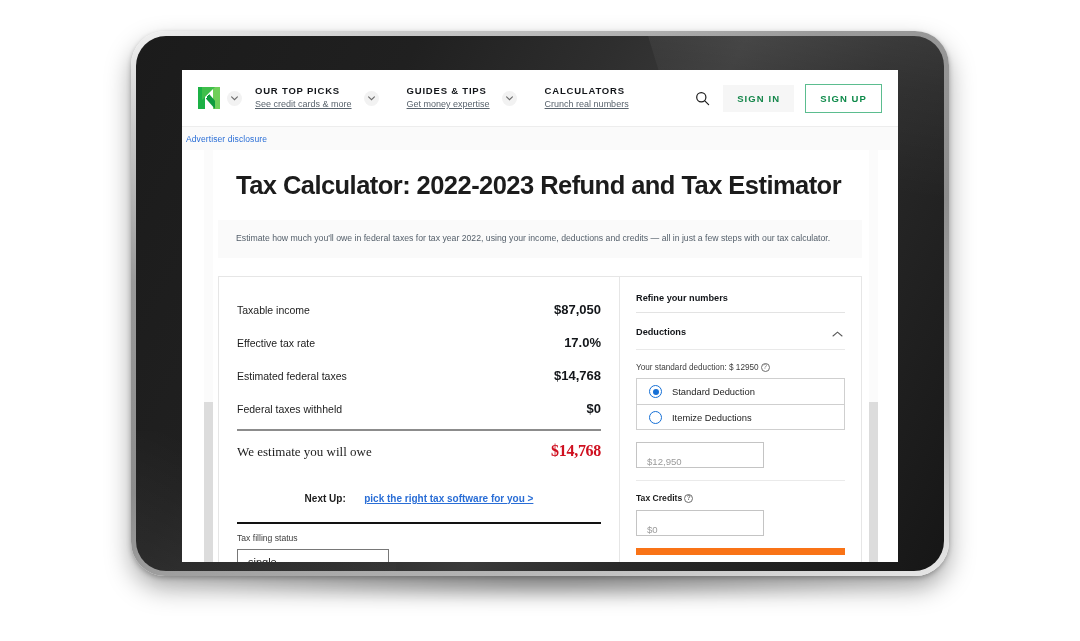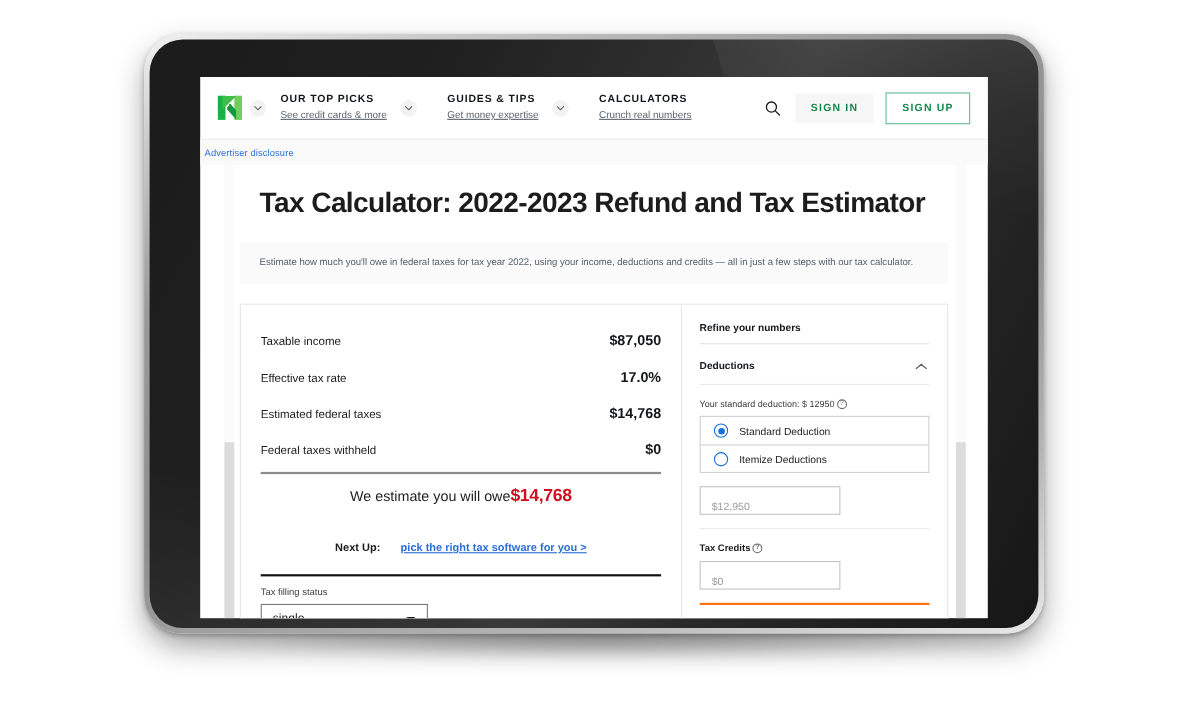--- a/index.html
+++ b/index.html
@@ -275,23 +275,24 @@
     font-size: 13px;
     font-weight: bold;
     color: #13161a;
   }
   .sum-divider {
     border-top: 2px solid #8c8c8c;
     margin-top: 4px;
   }
   .total-row {
     display: flex;
-    justify-content: center;
+    justify-content: space-between;
     align-items: baseline;
     padding: 11px 0 4px 0;
+    font-family: Liberation Serif, serif;
   }
   .total-label {
     font-size: 13px;
     color: #1c1c1c;
   }
   .total-value {
     font-size: 16px;
     font-weight: bold;
     color: #cf1020;
     letter-spacing: -0.3px;
@@ -619,21 +620,21 @@
               <span class="radio-label">Itemize Deductions</span>
             </div>
           </div>
 
           <div class="side-field">
             <div class="side-input">
               <span class="side-input-ph">$12,950</span>
             </div>
           </div>
 
-          <div class="side-field" style="border-bottom:2px solid #f97316;">
+          <div class="side-field" style="border-bottom:7px solid #f97316;">
             <div class="side-field-label">
               <span>Tax Credits</span>
               <span class="info-glyph">?</span>
             </div>
             <div class="side-input">
               <span class="side-input-ph">$0</span>
             </div>
           </div>
 
           <a class="side-link" href="#">Here's a list of common tax credits you might be eligible for</a>

